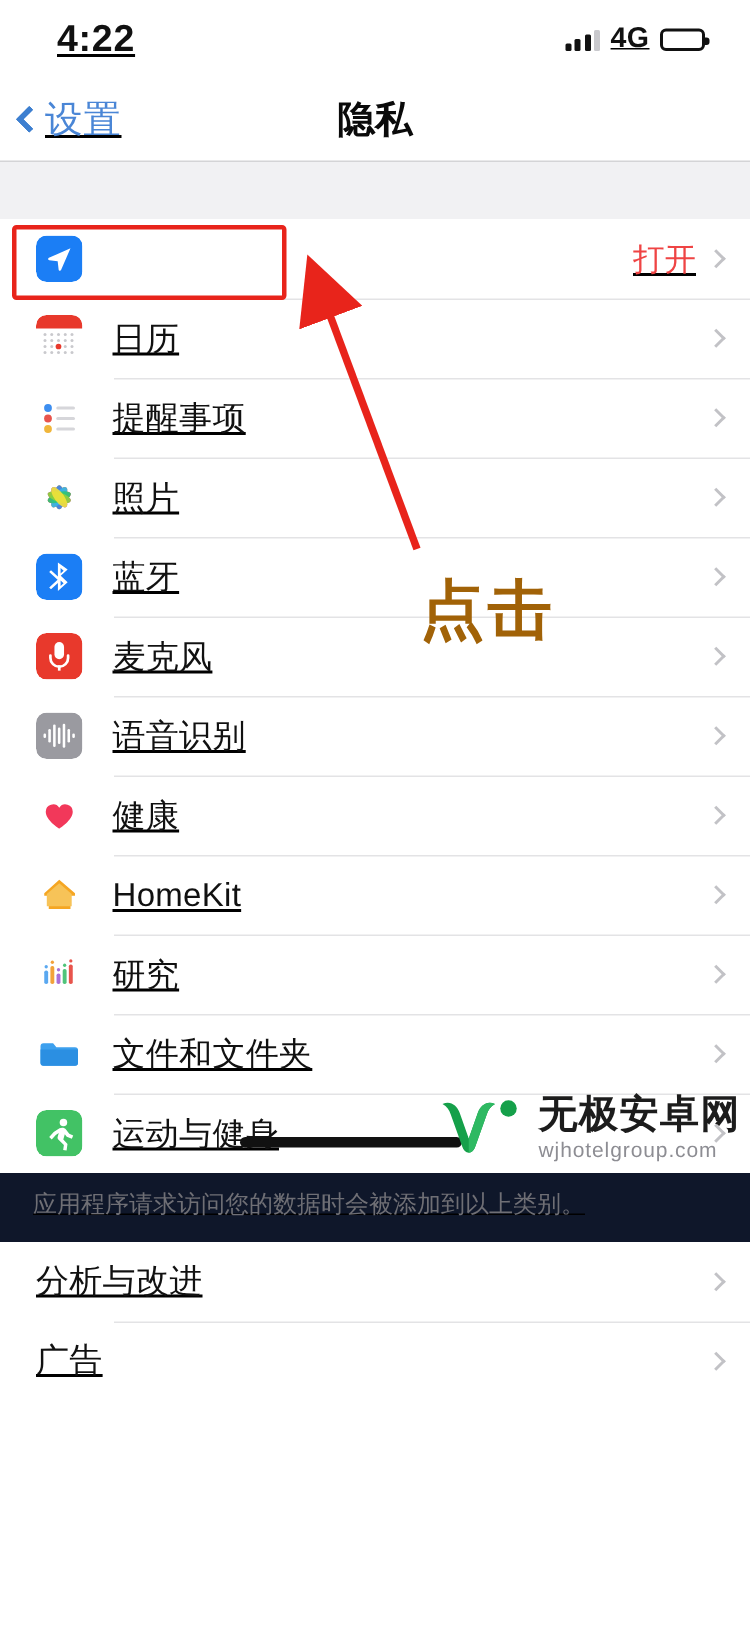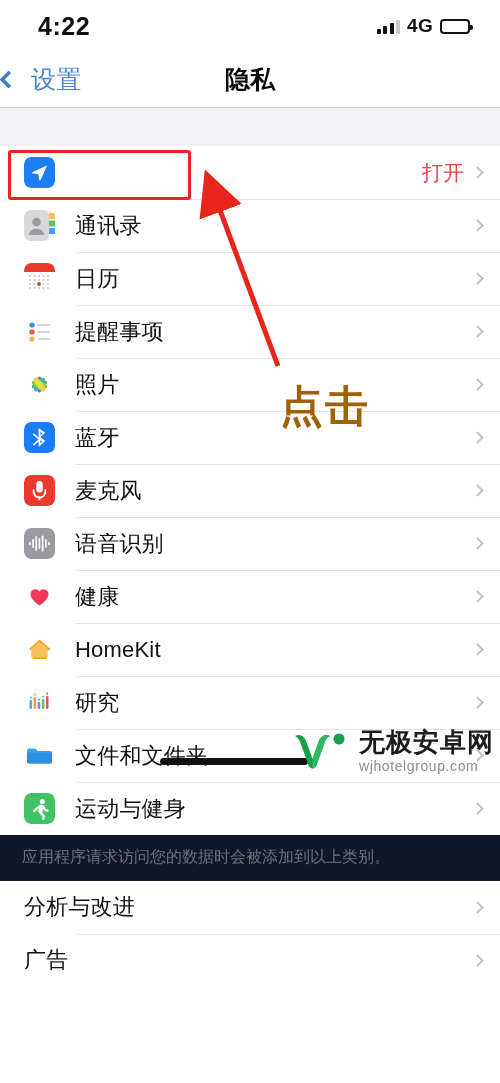--- a/index.html
+++ b/index.html
@@ -4,21 +4,21 @@
 <style>
   * { margin:0; padding:0; box-sizing:border-box; }
   html,body { width:500px; height:1083px; }
   body {
     font-family: "Liberation Sans", "DejaVu Sans", sans-serif;
     background:#ffffff;
     overflow:hidden;
     position:relative;
     -webkit-font-smoothing:antialiased;
   }
-  .phone { position:relative; width:500px; height:777px; background:#efeff4; }
+  .phone { position:relative; width:500px; height:777px; background:#efeff4;text-decoration:underline; }
 
   
   .statusbar {
     height:52px; background:#ffffff;
     display:flex; align-items:center; justify-content:space-between;
     padding:0 30px 0 38px;
     position:relative;
   }
   .sb-time { font-size:25px; font-weight:bold; color:#111; letter-spacing:.5px; }
   .sb-right { display:flex; align-items:center; gap:7px; }
@@ -32,21 +32,21 @@
   .battery { width:30px; height:15px; border:2px solid #111; border-radius:4px; position:relative; padding:1.5px; }
   .battery::after { content:""; position:absolute; right:-5px; top:4.5px; width:3px; height:5px; background:#111; border-radius:0 2px 2px 0; }
   .battery .lvl { height:100%; background:#111; border-radius:1.5px; }
 
   
   .navbar {
     height:56px; background:#ffffff;
     display:flex; align-items:center; position:relative;
     border-bottom:1px solid #d4d4d6;
   }
-  .back { display:flex; align-items:center; padding-left:2px; cursor:pointer;gap:12px; }
+  .back { display:flex; align-items:center; padding-left:13px; cursor:pointer; }
   .chev-left {
     width:13px; height:13px;
     border-left:4px solid #3d7fd0; border-bottom:4px solid #3d7fd0;
     transform:rotate(45deg); border-radius:1px; margin-right:4px;
   }
   .back-label { font-size:25px; color:#4a86d6; letter-spacing:.5px; }
   .nav-title {
     position:absolute; left:0; right:0; text-align:center;
     font-size:25px; font-weight:bold; color:#0a0a0a; pointer-events:none;
   }
@@ -151,37 +151,20 @@
             <rect width="31" height="31" rx="7" fill="#1b7ef5"></rect>
             <path d="M23 8.5 8.6 14.9c-.8.35-.6 1.5.25 1.6l5.6.65.65 5.6c.1.85 1.25 1.05 1.6.25L23 8.5z" fill="#fff"></path>
           </svg>
       </span>
       <span class="row-right">
         <span class="row-val">打开</span>
         <span class="chev"></span>
       </span>
     </div>
 
-    <div class="row">
-      <span class="ico">
-        <svg width="31" height="31" viewBox="0 0 31 31">
-            <rect width="31" height="31" rx="7" fill="#f3f3f4"></rect>
-            <rect x="0" y="0" width="25" height="31" rx="6" fill="#d8d8da"></rect>
-            <circle cx="12.5" cy="12" r="4.3" fill="#9a9a9f"></circle>
-            <path d="M4.8 25c.7-4.2 4-6.3 7.7-6.3s7 2.1 7.7 6.3z" fill="#9a9a9f"></path>
-            <rect x="25" y="3" width="6" height="6" fill="#f6c342"></rect>
-            <rect x="25" y="10.5" width="6" height="6" fill="#5bc46a"></rect>
-            <rect x="25" y="18" width="6" height="6" fill="#3da5f0"></rect>
-          </svg>
-      </span>
-      <span class="row-label">通讯录</span>
-      <span class="row-right">
-          <span class="chev"></span>
-        </span>
-    </div>
 
     <div class="row">
       <span class="ico">
         <svg width="31" height="31" viewBox="0 0 31 31">
             <rect width="31" height="31" rx="7" fill="#fff"></rect>
             <path d="M0 7a7 7 0 0 1 7-7h17a7 7 0 0 1 7 7v2H0z" fill="#e8392c"></path>
             <g fill="#c9c9cd">
               <circle cx="6" cy="13" r="1"></circle>
               <circle cx="10.5" cy="13" r="1"></circle>
               <circle cx="15" cy="13" r="1"></circle>

